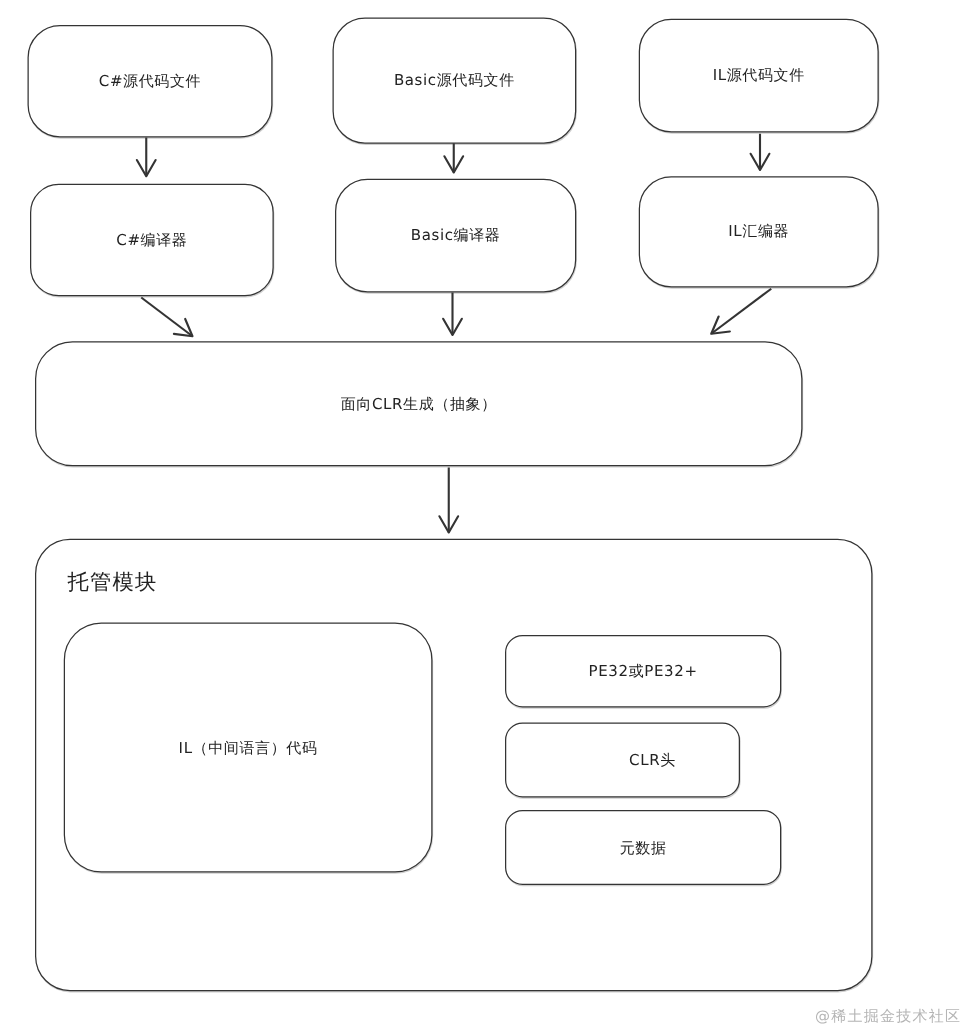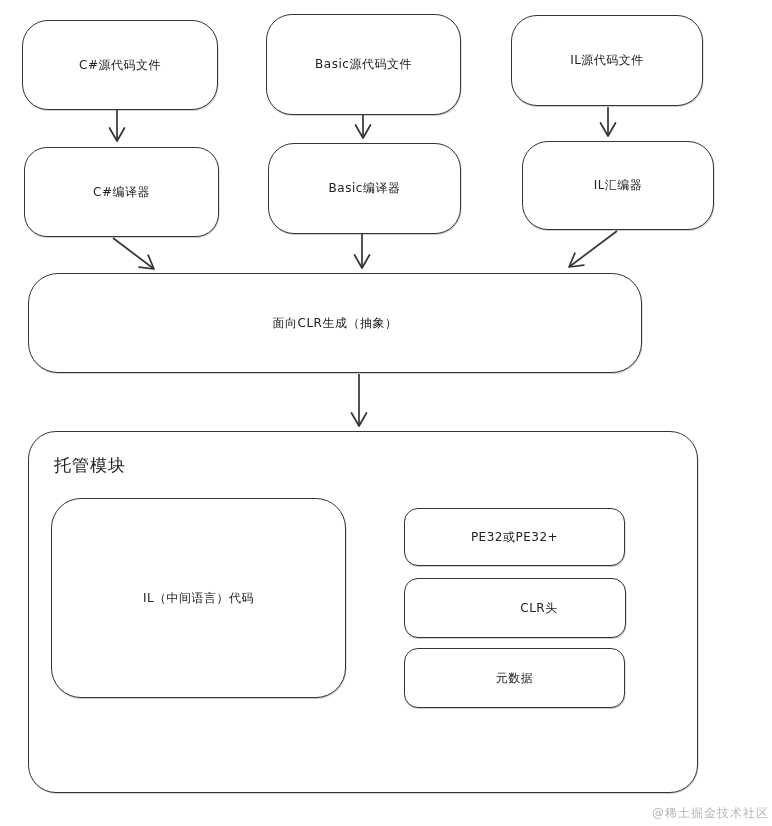--- a/index.html
+++ b/index.html
@@ -36,21 +36,21 @@
   }
   .r-big { border-radius: 26px; }
   .r-wide { border-radius: 30px; }
   .r-small { border-radius: 14px; }
 
   .n-csharp-source   { left: 22px;  top: 20px;  width: 196px; height: 90px; }
   .n-basic-source    { left: 266px; top: 14px;  width: 195px; height: 101px; }
   .n-il-source       { left: 511px; top: 15px;  width: 192px; height: 91px; }
   .n-csharp-compiler { left: 24px;  top: 147px; width: 195px; height: 90px; border-radius: 23px; }
   .n-basic-compiler  { left: 268px; top: 143px; width: 193px; height: 91px; }
-  .n-il-assembler    { left: 522px; top: 141px; width: 192px; height: 89px; }
+  .n-il-assembler    { left: 511px; top: 141px; width: 192px; height: 89px; }
   .n-clr-target      { left: 28px;  top: 273px; width: 614px; height: 100px; }
 
   .n-managed-module {
     position: absolute;
     left: 28px; top: 431px; width: 670px; height: 362px;
     border: 1.7px solid #343434;
     border-radius: 28px;
     background: #ffffff;
     box-sizing: border-box;
     box-shadow: 0.5px 1px 0 rgba(60,60,60,0.25);
@@ -58,21 +58,21 @@
   .module-label {
     position: absolute;
     left: 25px; top: 22px;
     font-size: 17px;
     letter-spacing: 1px;
     color: #222222;
   }
   
   .n-il-code   { left: 22px;  top: 66px;  width: 295px; height: 200px; }
   .n-pe32      { left: 375px; top: 76px;  width: 221px; height: 58px; }
-  .n-clr-header{ left: 375px; top: 146px; width: 222px; height: 60px; padding-left: 48px; }
+  .n-clr-header{ left: 375px; top: 146px; width: 188px; height: 60px; padding-left: 48px; }
   .n-metadata  { left: 375px; top: 216px; width: 221px; height: 60px; }
 
   .edges-layer {
     position: absolute;
     inset: 0;
     width: 772px;
     height: 826px;
     pointer-events: none;
   }
   .watermark {

